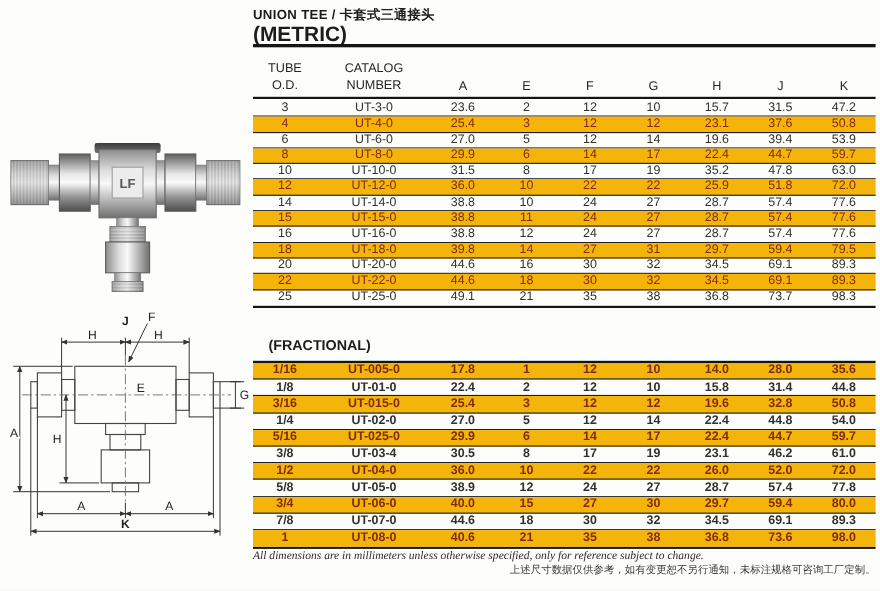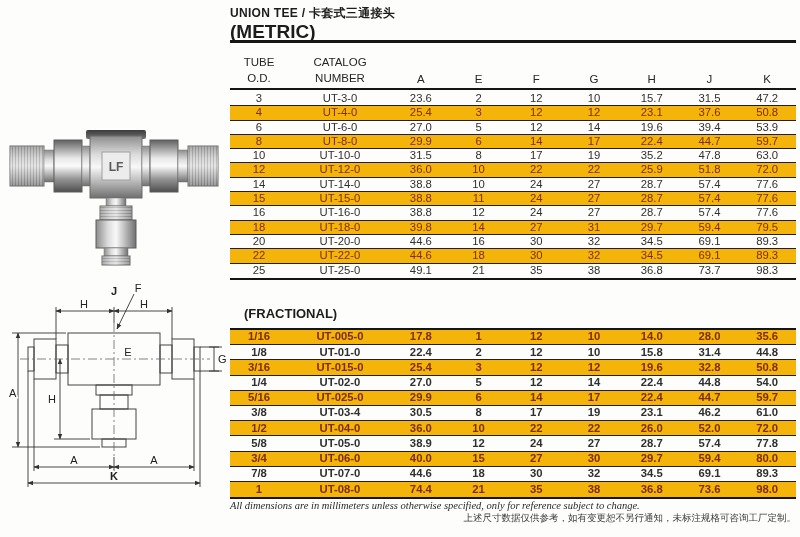--- a/index.html
+++ b/index.html
@@ -461,21 +461,21 @@
           <div class="cell">18</div>
           <div class="cell">30</div>
           <div class="cell">32</div>
           <div class="cell">34.5</div>
           <div class="cell">69.1</div>
           <div class="cell">89.3</div>
         </div>
         <div class="trow hl">
           <div class="cell">1</div>
           <div class="cell">UT-08-0</div>
-          <div class="cell">74.4</div>
+          <div class="cell">40.6</div>
           <div class="cell">21</div>
           <div class="cell">35</div>
           <div class="cell">38</div>
           <div class="cell">36.8</div>
           <div class="cell">73.6</div>
           <div class="cell">98.0</div>
         </div>
       </div>
 
     <div class="footnote-en">All dimensions are in millimeters unless otherwise specified, only for reference subject to change.</div>

